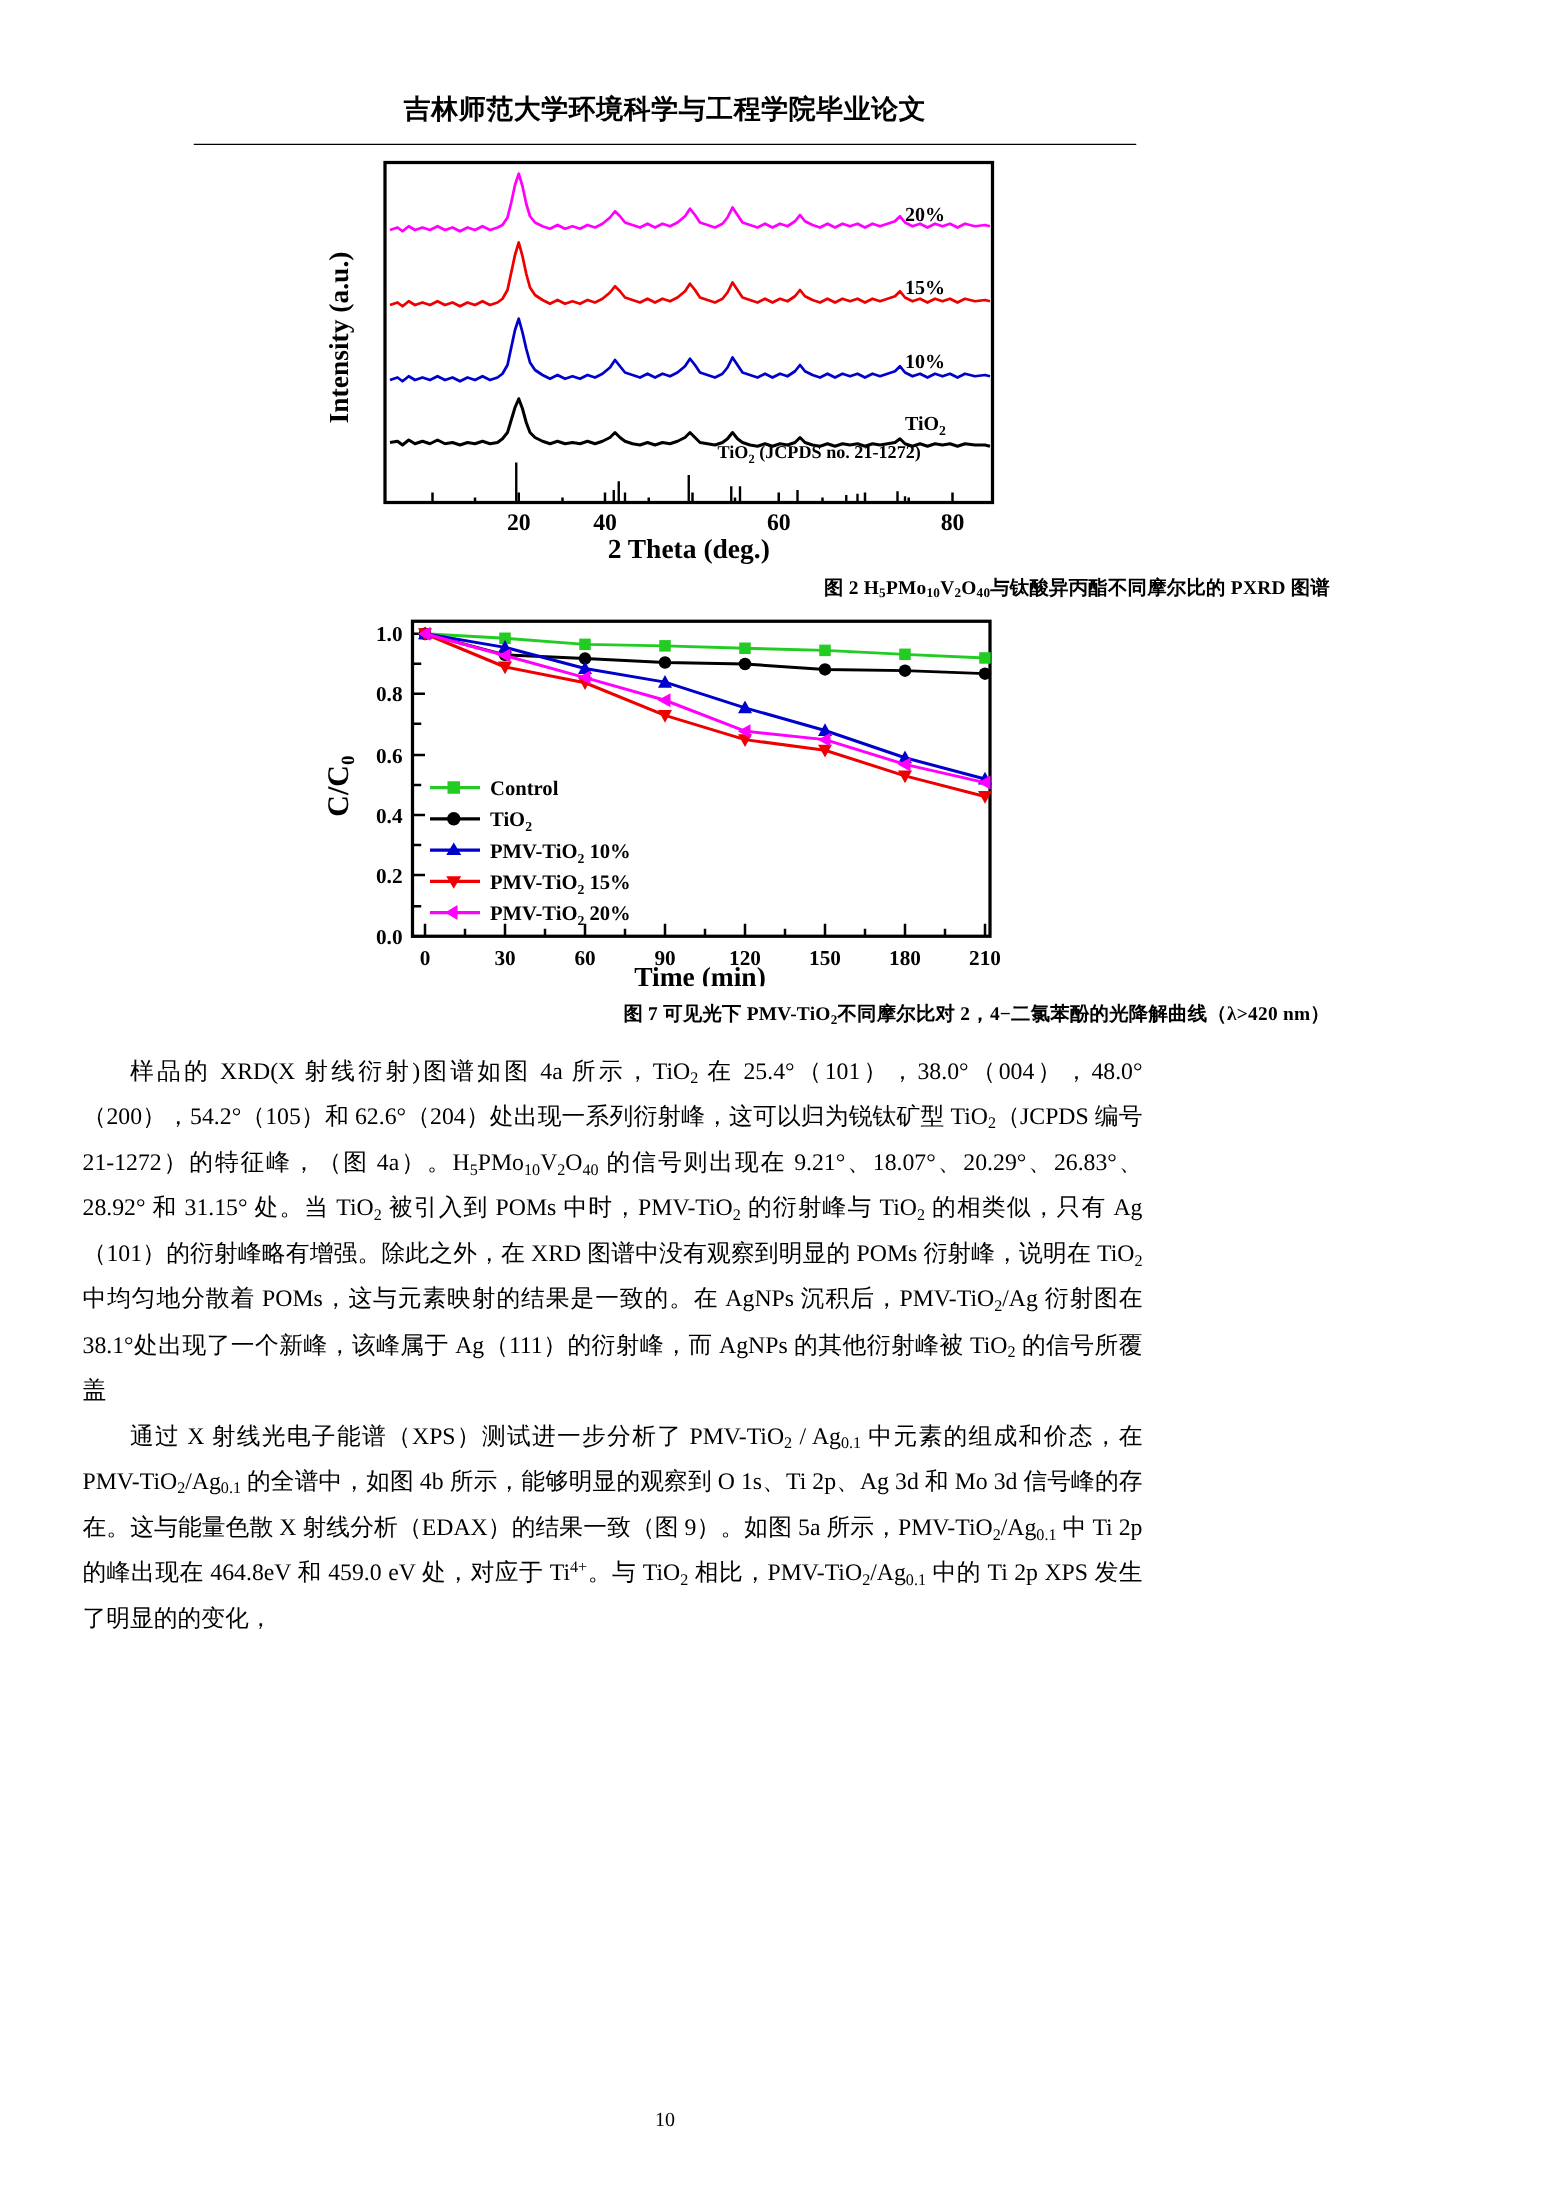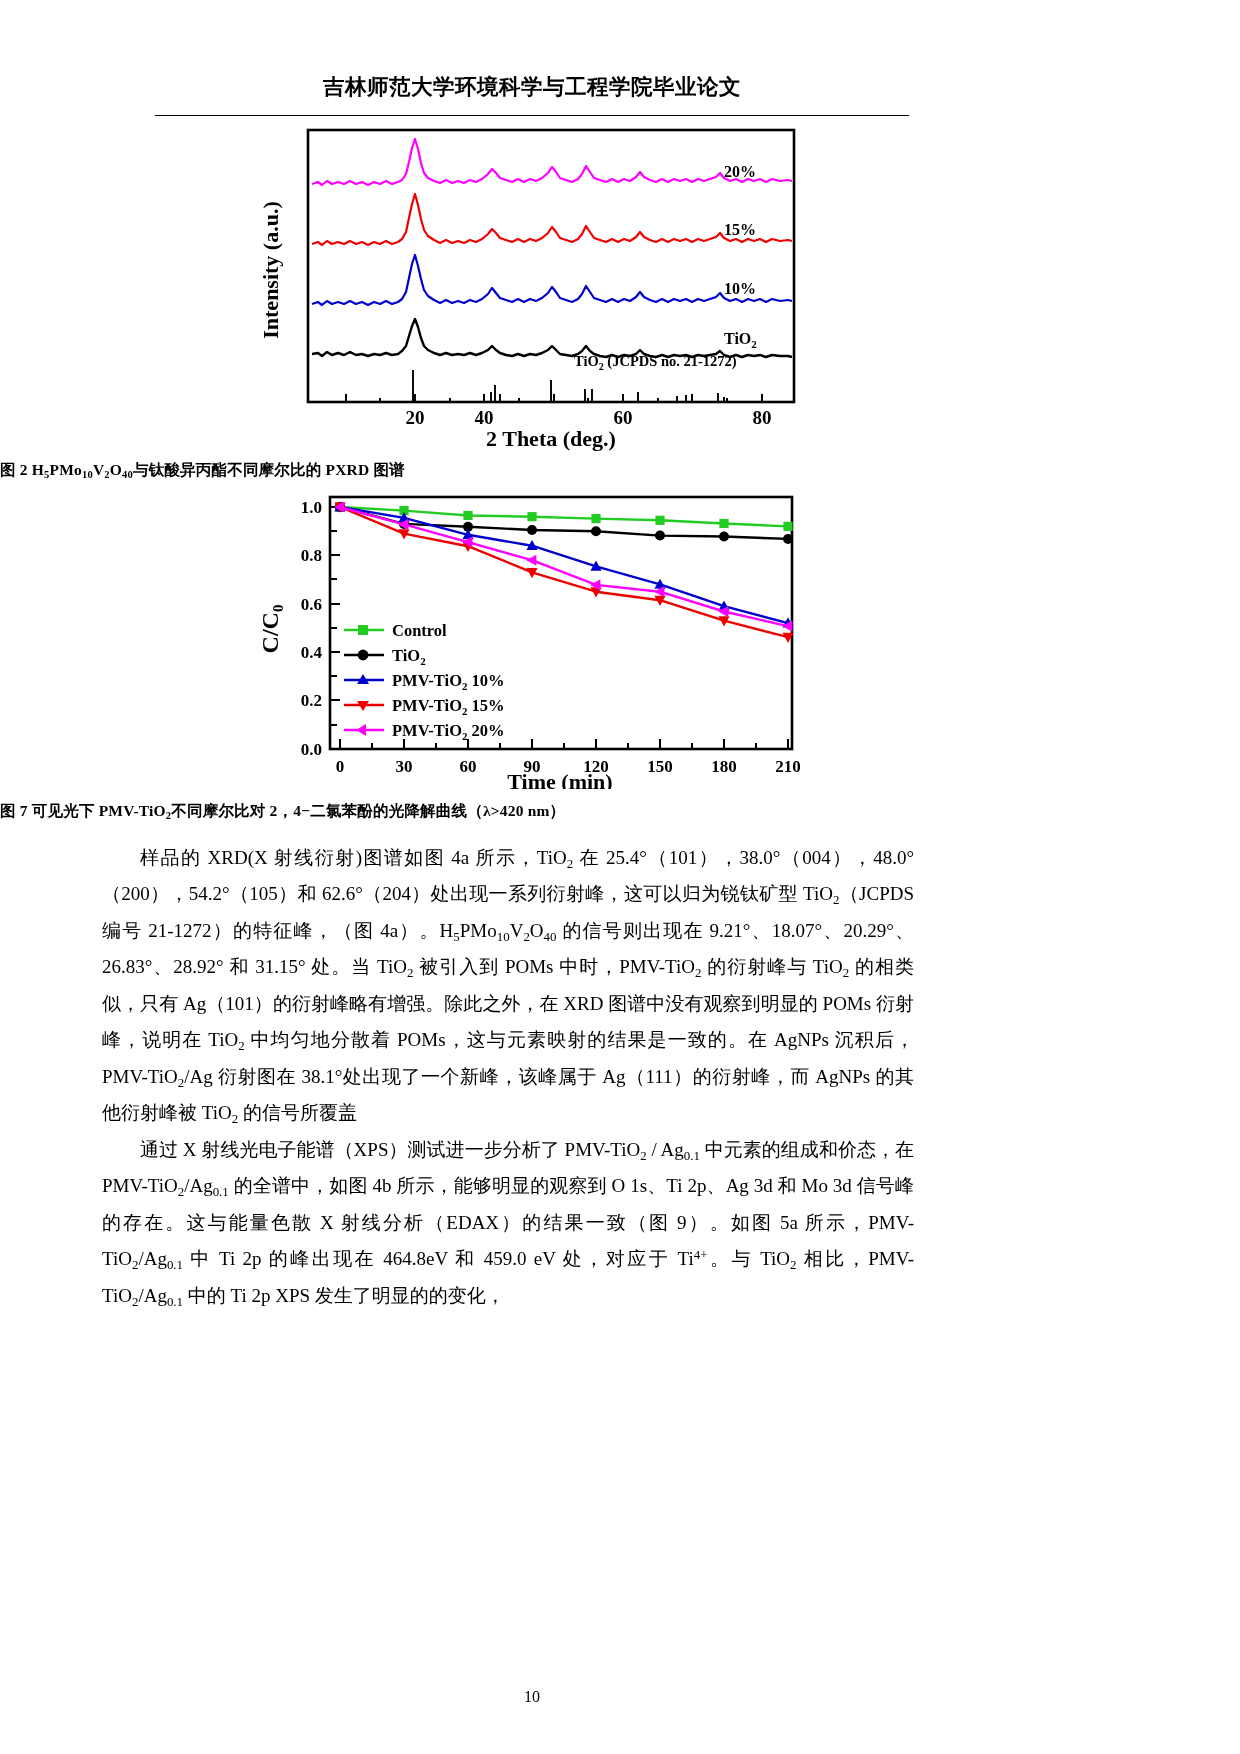--- a/index.html
+++ b/index.html
@@ -21,30 +21,30 @@
     font-family:"Liberation Serif","DejaVu Serif",serif;
   }
   .header-rule {
     margin:14px 155px 0 155px;
     border-bottom:1.6px solid #000;
   }
 
   
   .figure { margin:0 auto; }
   .caption {
-    text-align:left; font-weight:bold; font-size:15.5px;
+    text-align:right; font-weight:bold; font-size:15.5px;
     margin-top:8px; letter-spacing:0.2px;
   }
   .caption sub { font-size:0.68em; vertical-align:-0.28em; }
   sub { font-size:0.68em; vertical-align:-0.28em; }
   sup { font-size:0.68em; vertical-align:0.5em; }
 
   
   .body-text {
-    margin:18px 150px 0 102px;
+    margin:18px 150px 0 66px;
     font-size:19px;
     line-height:1.92;
     text-align:justify;
     text-justify:inter-ideograph;
     font-family:"Liberation Serif","DejaVu Serif",serif;
   }
   .body-text p { margin:0 0 0 0; text-indent:2em; }
 
   
   .page-number {

